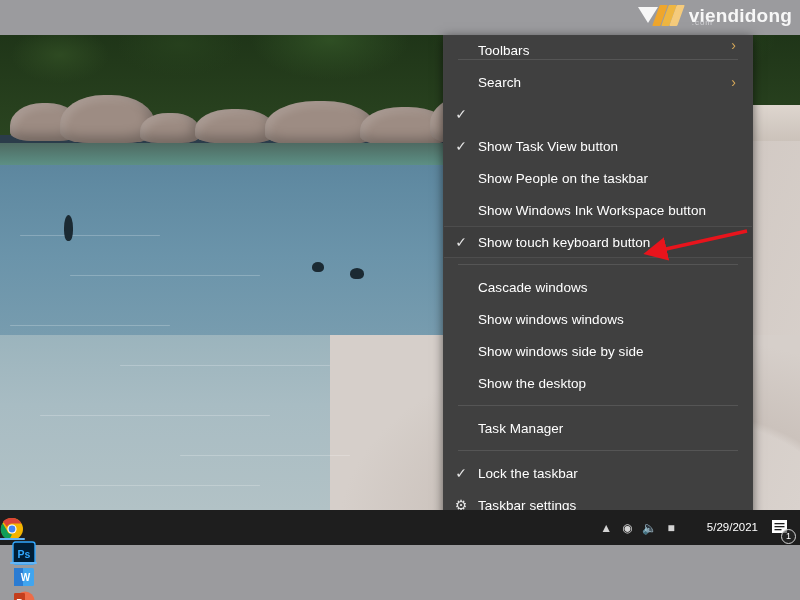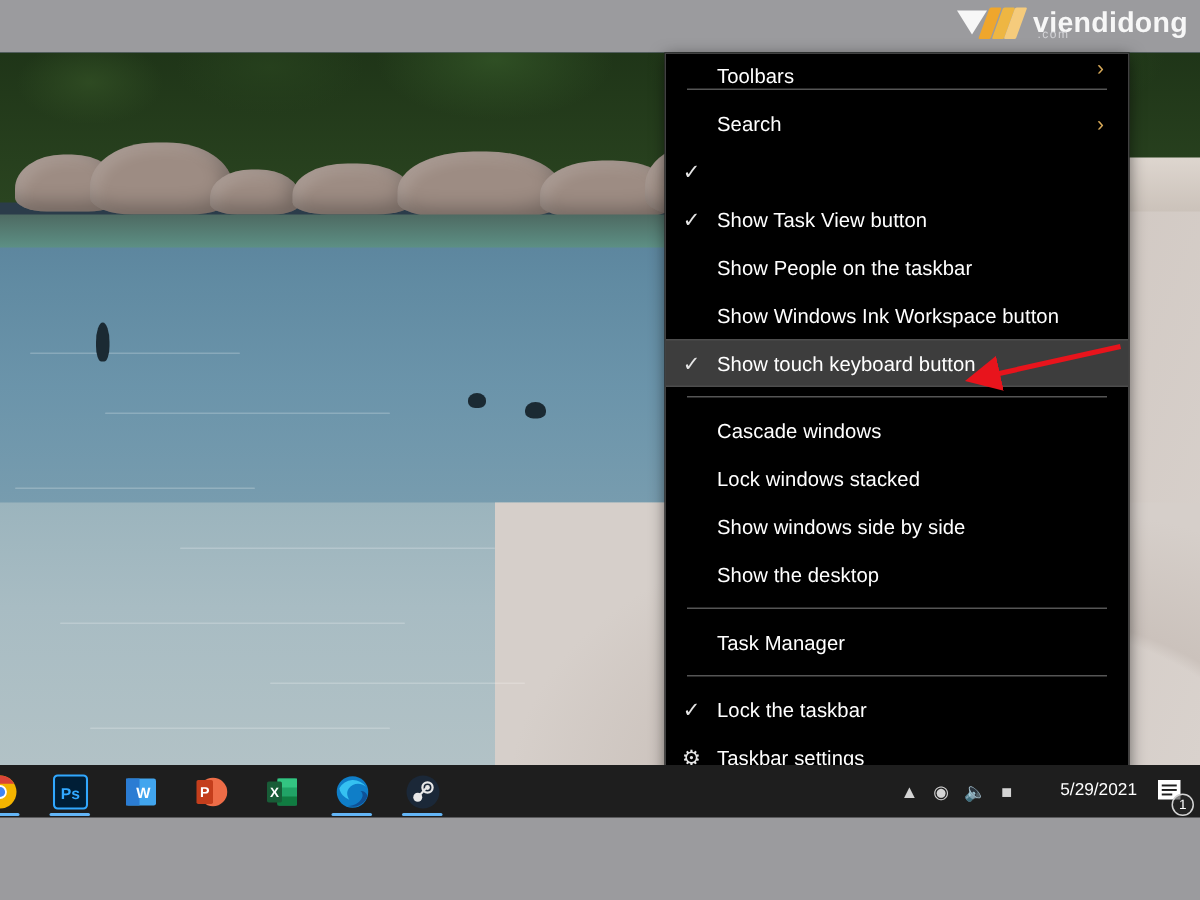--- a/index.html
+++ b/index.html
@@ -101,21 +101,21 @@
   .ripple {
     position: absolute; height: 1px; background: rgba(255,255,255,.22); border-radius: 1px;
   }
   .swimmer {
     position: absolute; background: #1b2a33; border-radius: 50% 50% 40% 40%;
   }
 
   
   .ctx-menu {
     position: absolute; left: 443px; top: 35px; width: 310px; height: 487px;
-    background: #000000;
+    background: #404040;
     border: 1px solid #414141;
     box-shadow: 0 2px 10px rgba(0,0,0,.55);
     color: #ffffff;
     font-size: 13.5px;
     overflow: hidden;
     z-index: 5;
   }
   .ctx-item {
     position: relative; height: 32px; display: flex; align-items: center;
     padding: 0 12px 0 0;
@@ -144,21 +144,21 @@
   
   .red-arrow { position: absolute; left: 0; top: 0; width: 800px; height: 600px; z-index: 7; pointer-events: none; }
 
   
   .taskbar {
     position: absolute; left: 0; top: 510px; width: 800px; height: 35px;
     background: #1e1e1e;
     display: flex; align-items: center;
     z-index: 6;
   }
-  .tb-left { display: flex; align-items: center; height: 21px; }
+  .tb-left { display: flex; align-items: center; height: 21px; flex-direction: column; }
   .tb-icon {
     position: relative; width: 47px; height: 35px;
     display: flex; align-items: center; justify-content: center;
   }
   .tb-icon .underline {
     position: absolute; bottom: 1px; left: 10px; width: 27px; height: 2px;
     background: #64b5f6; border-radius: 1px;
   }
   .tb-right {
     margin-left: auto; display: flex; align-items: center; gap: 10px;
@@ -270,21 +270,21 @@
         <span class="ctx-check">✓</span>
         <span class="ctx-label">Show touch keyboard button</span>
       </div>
       <div class="ctx-sep"></div>
       <div class="ctx-item">
         <span class="ctx-check"></span>
         <span class="ctx-label">Cascade windows</span>
       </div>
       <div class="ctx-item">
         <span class="ctx-check"></span>
-        <span class="ctx-label">Lock windows stacked</span>
+        <span class="ctx-label">Show windows windows</span>
       </div>
       <div class="ctx-item">
         <span class="ctx-check"></span>
         <span class="ctx-label">Show windows side by side</span>
       </div>
       <div class="ctx-item">
         <span class="ctx-check"></span>
         <span class="ctx-label">Show the desktop</span>
       </div>
       <div class="ctx-sep"></div>

